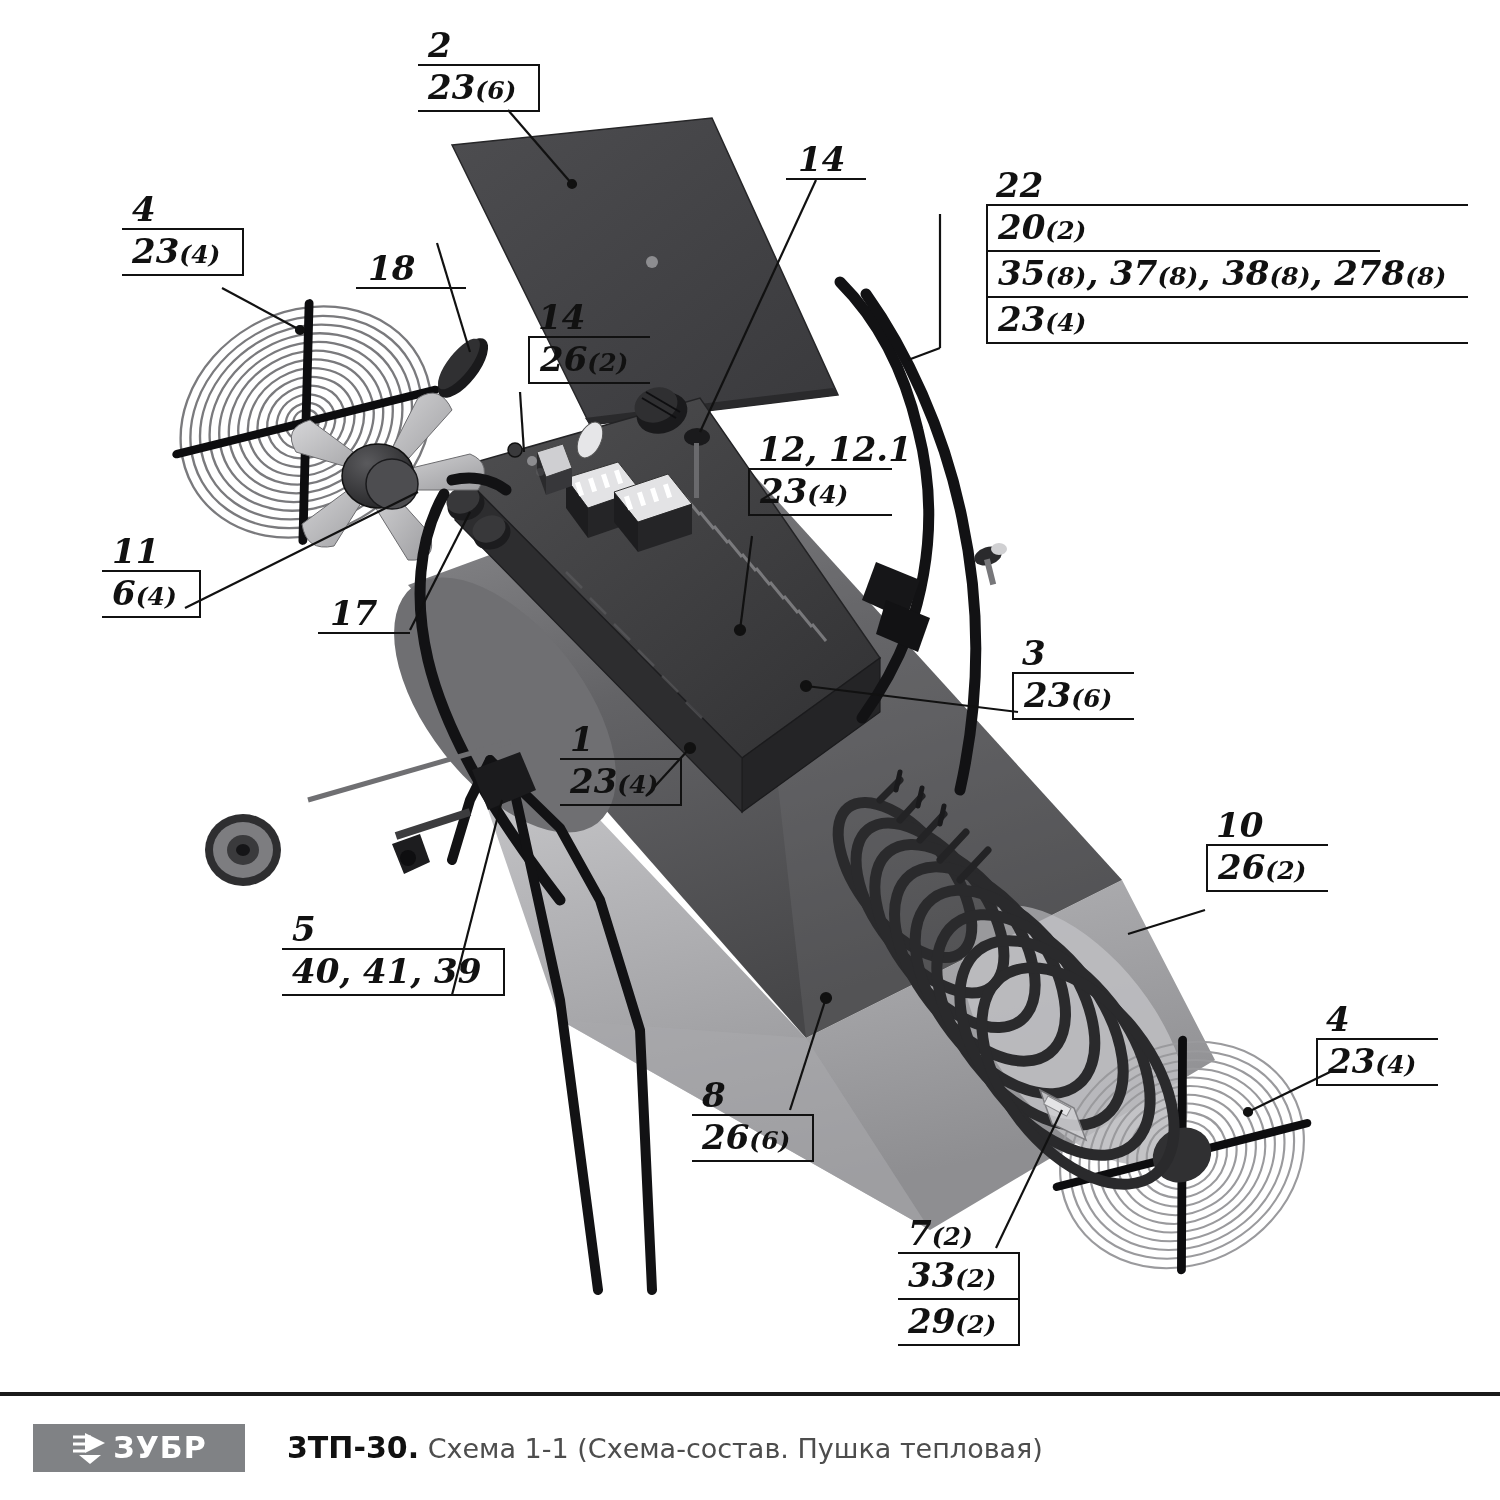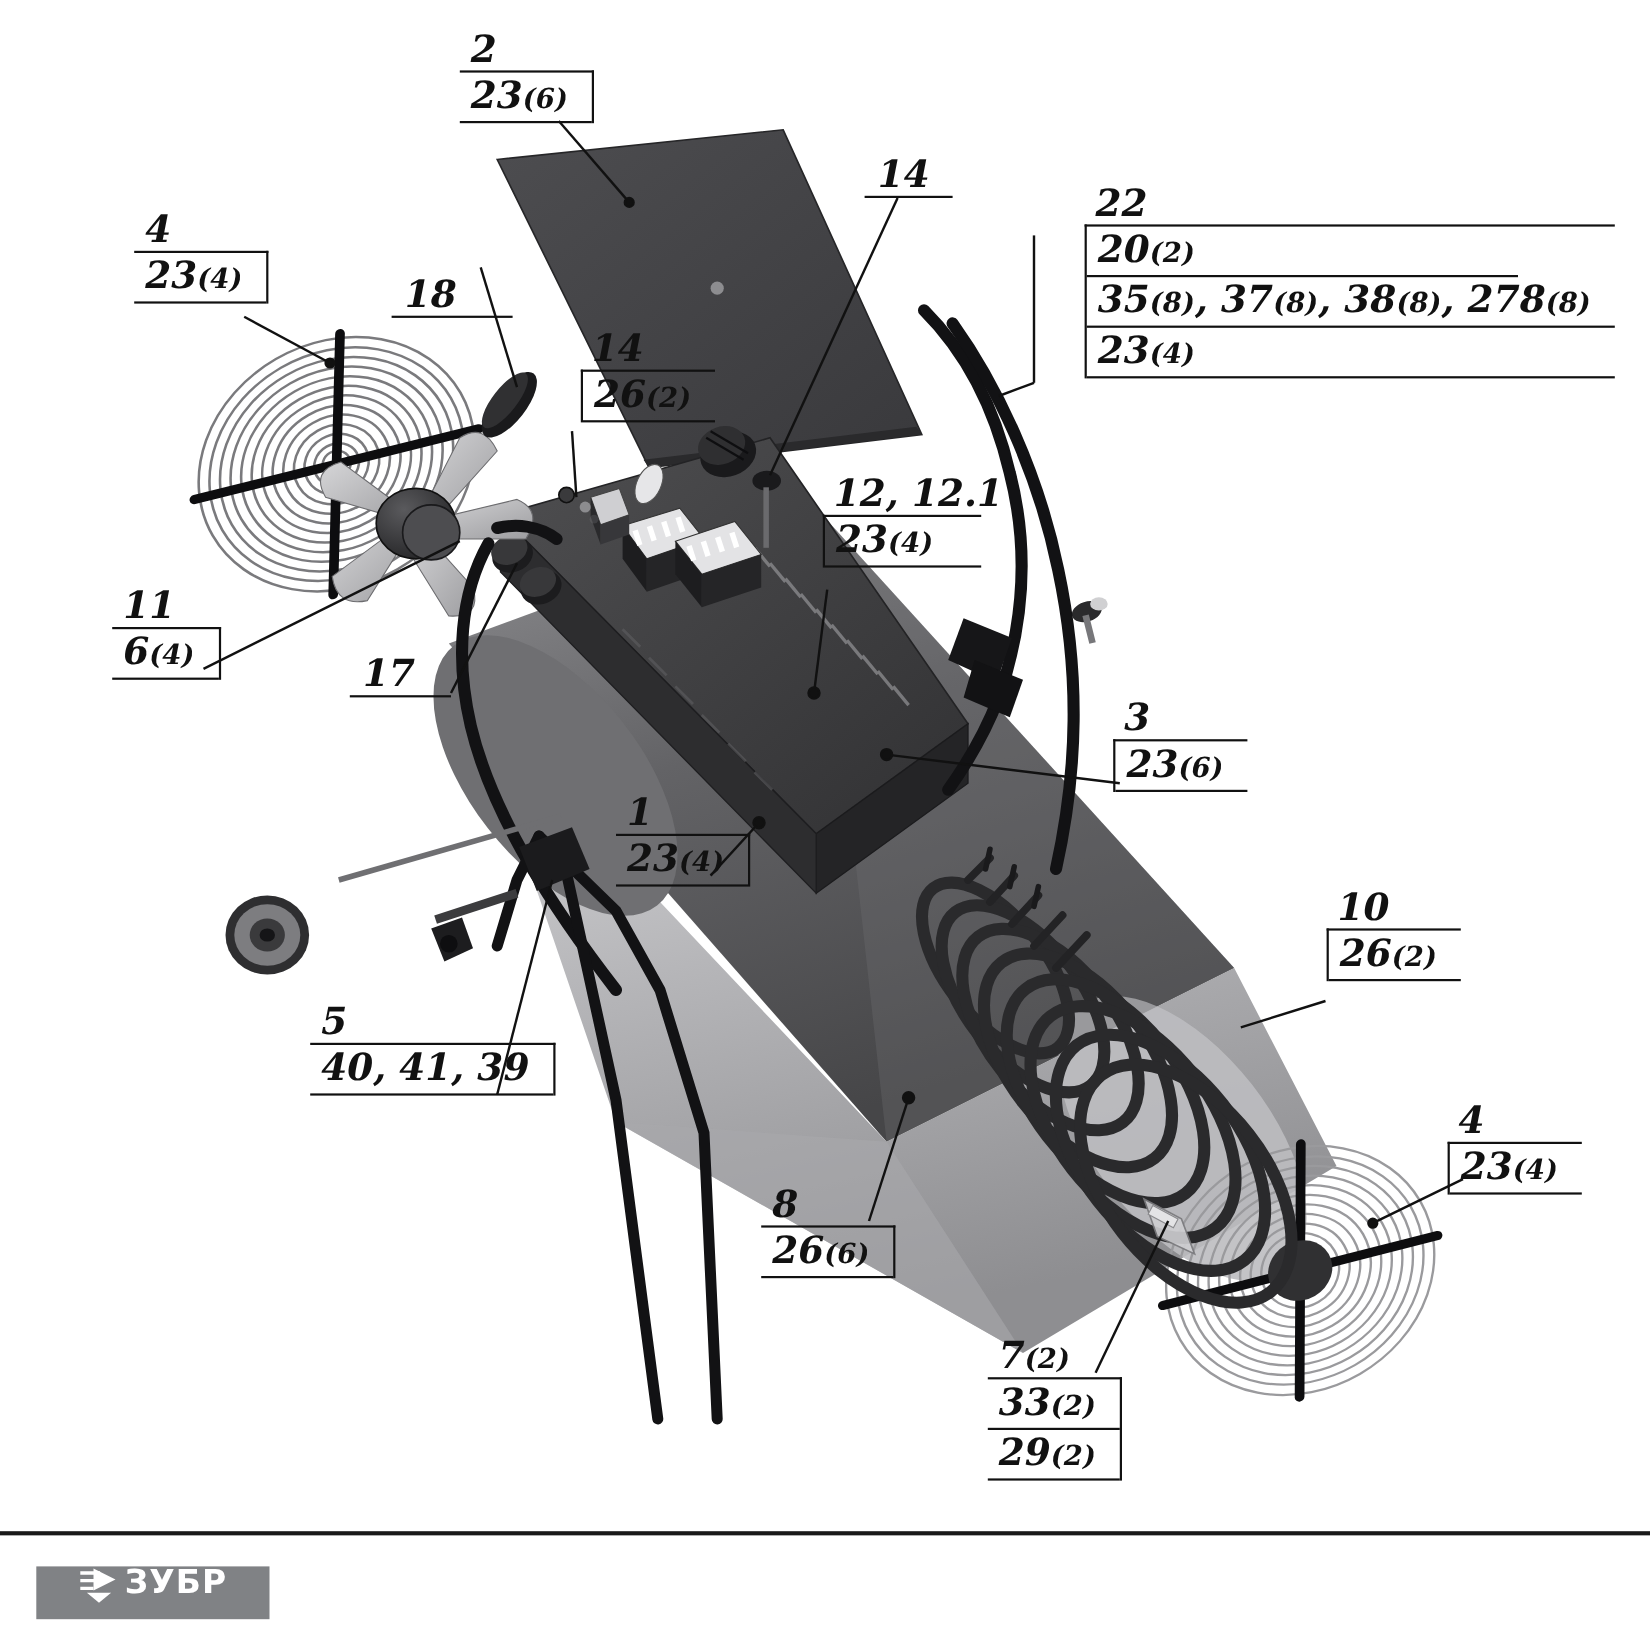--- a/index.html
+++ b/index.html
@@ -43,21 +43,21 @@
   
   .label-only{position:absolute;}
   .label-only .co-num{padding-left:12px;padding-right:12px;}
   .label-only .rule{border-top:2.5px solid #111;}
 
   
   #footer-sep{position:absolute;left:0;top:1392px;width:1500px;height:4px;background:#1a1a1a;}
   #footer{position:absolute;left:0;top:1396px;width:1500px;height:104px;background:#fff;}
   #logo{
     position:absolute;left:33px;top:28px;width:212px;height:48px;background:#808285;
-    display:flex;justify-content:center;gap:6px;
+    display:flex;align-items:center;justify-content:center;gap:6px;
   }
   #logo .mark{width:36px;height:34px;position:relative;}
   #logo .word{
     color:#fff;font-family:"DejaVu Sans",sans-serif;font-weight:700;font-size:30px;
     letter-spacing:1px;line-height:1;
   }
   #footer-title{
     position:absolute;left:287px;top:34px;white-space:nowrap;
     font-family:"DejaVu Sans",sans-serif;font-size:27px;color:#4d4d4d;
   }
@@ -505,15 +505,19 @@
     <div id="logo">
       <span class="mark">
         <svg width="36" height="34" viewBox="0 0 36 34">
           <path d="M2,6 H20 M2,13 H20 M2,20 H14" stroke="#fff" stroke-width="3" fill="none"></path>
           <path d="M14,2 L34,12 L14,22 Z" fill="#fff"></path>
           <path d="M8,24 L30,24 L19,33 Z" fill="#fff"></path>
         </svg>
       </span>
       <span class="word">ЗУБР</span>
     </div>
+    <div id="footer-title">
+      <span class="model">3ТП-30.</span>
+      <span>Схема 1-1 (Схема-состав. Пушка тепловая)</span>
+    </div>
   </div>
 
 </div>
 
 </body></html>

